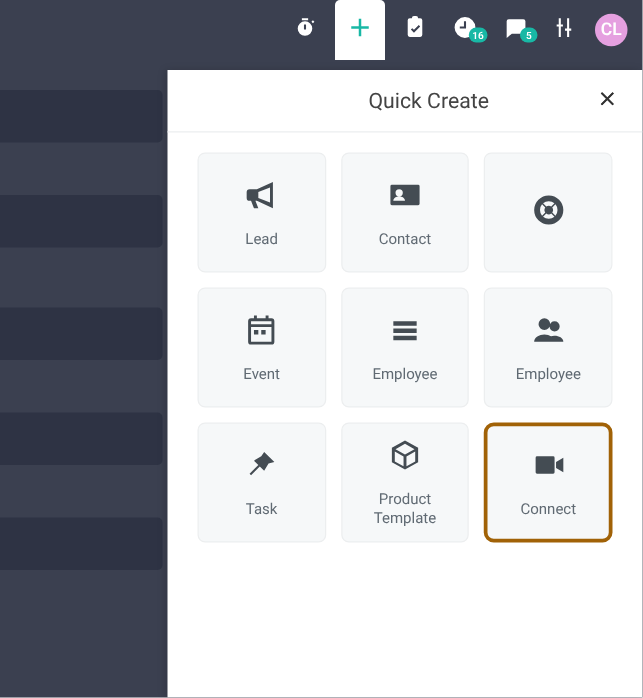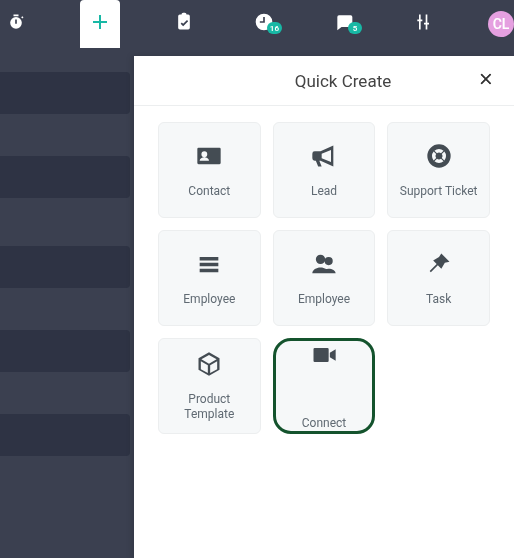--- a/index.html
+++ b/index.html
@@ -9,40 +9,40 @@
   
   .bg-bars { position: absolute; left: 0; top: 0; width: 130px; height: 558px; }
   .bg-bar { background: #2e3344; border-radius: 0 4px 4px 0; margin-bottom: 42px; }
   .bb1 { height: 42px; margin-top: 72px; }
   .bb2 { height: 42px; }
   .bb3 { height: 42px; margin-top: 48px; }
   .bb4 { height: 42px; }
   .bb5 { height: 42px; margin-top: 10px; }
 
   
-  .topbar { position: absolute; top: 0; left: 0; right: 0; height: 48px; display: flex; justify-content: space-between; align-items: center; gap: 8px; color: #fff; }
+  .topbar { position: absolute; top: 0; left: 0; right: 0; height: 48px; display: flex; justify-content: flex-end; align-items: center; gap: 8px; padding-right: 12px; color: #fff; }
   .tool { width: 32px; height: 32px; display: flex; align-items: center; justify-content: center; border-radius: 4px; position: relative; cursor: pointer; }
   .tool svg { width: 20px; height: 20px; fill: #fff; }
   .tool .badge { position: absolute; top: 14px; right: -2px; background: #18b8a5; color: #fff; font-size: 8px; font-weight: 600; border-radius: 8px; min-width: 14px; height: 12px; display: flex; align-items: center; justify-content: center; padding: 0 3px; }
   .tool-plus { background: #fff; width: 40px; height: 48px; border-radius: 4px 4px 0 0; margin-top: 8px; align-self: flex-end; }
   .tool-plus svg { fill: #18b8a5; width: 24px; height: 24px; }
   .avatar { width: 26px; height: 26px; border-radius: 50%; background: #e5a0e0; color: #fff; font-size: 14px; font-weight: 600; display: flex; align-items: center; justify-content: center; cursor: pointer; }
 
   
   .panel { position: absolute; top: 56px; right: 0; width: 380px; bottom: 0; background: #fff; box-shadow: -2px 0 6px rgba(0,0,0,.15); }
   .panel-head { display: flex; align-items: center; justify-content: center; height: 50px; border-bottom: 1px solid #eceeef; position: relative; }
   .panel-title { font-size: 17px; color: #444; font-weight: 400; margin-left: 38px; }
   .panel-close { position: absolute; right: 16px; top: 50%; transform: translateY(-50%); cursor: pointer; width: 24px; height: 24px; display: flex; align-items: center; justify-content: center; }
   .panel-close svg { width: 16px; height: 16px; fill: #333; }
 
   .grid { padding: 16px 24px; display: grid; grid-template-columns: repeat(3, 1fr); gap: 12px; }
   .card { background: #f6f8f9; border: 1px solid #eceeef; border-radius: 6px; height: 96px; display: flex; flex-direction: column; align-items: center; justify-content: center; gap: 10px; cursor: pointer; color: #606a73; }
   .card svg { width: 28px; height: 28px; fill: #444c53; }
   .card-label { font-size: 12px; text-align: center; line-height: 1.25; padding: 0 6px; }
-  .card.highlight { border: 3px solid #14532d; border-radius: 18px; justify-content: space-between; }
+  .card.highlight { border: 3px solid #a16207; border-radius: 8px; }
 
   .row-center { grid-column: 2 / 3; }
 </style>
 </head>
 <body>
 
 <div class="bg-bars">
   <div class="bg-bar bb1"></div>
   <div class="bg-bar bb2"></div>
   <div class="bg-bar bb3"></div>
@@ -111,44 +111,51 @@
           </svg>
       </span>
     </div>
   </div>
 
   <div class="grid">
 
     <div class="card">
       <span>
         <svg viewBox="0 0 24 24">
+            <path d="M20 3 9 8H4a2 2 0 0 0-2 2v4a2 2 0 0 0 2 2h1l2 5h3l-2-5h1l11 5zM18 6.8v10.4L10 14v-4z"></path>
+          </svg>
+      </span>
+      <span class="card-label">Lead</span>
+    </div>
+
+    <div class="card">
+      <span>
+        <svg viewBox="0 0 24 24">
             <path d="M3 5h18a1 1 0 0 1 1 1v12a1 1 0 0 1-1 1H3a1 1 0 0 1-1-1V6a1 1 0 0 1 1-1zm5 3a2.5 2.5 0 1 0 2.5 2.5A2.5 2.5 0 0 0 8 8zm-4 8h8c0-2-2-3-4-3s-4 1-4 3zm10-6h6v1.5h-6zm0 3h6v1.5h-6z"></path>
           </svg>
       </span>
       <span class="card-label">Contact</span>
     </div>
 
     <div class="card">
       <span>
         <svg viewBox="0 0 24 24">
-            <path d="M20 3 9 8H4a2 2 0 0 0-2 2v4a2 2 0 0 0 2 2h1l2 5h3l-2-5h1l11 5zM18 6.8v10.4L10 14v-4z"></path>
-          </svg>
-      </span>
-      <span class="card-label">Lead</span>
-    </div>
-
-    <div class="card">
-      <span>
-        <svg viewBox="0 0 24 24">
             <path d="M12 2a10 10 0 1 0 10 10A10 10 0 0 0 12 2zm0 4a6 6 0 0 1 3.9 1.4l-2.2 2.2A3 3 0 0 0 12 9a3 3 0 0 0-1.7.6L8.1 7.4A6 6 0 0 1 12 6zM6 12a6 6 0 0 1 1.4-3.9l2.2 2.2A3 3 0 0 0 9 12a3 3 0 0 0 .6 1.7l-2.2 2.2A6 6 0 0 1 6 12zm6 6a6 6 0 0 1-3.9-1.4l2.2-2.2A3 3 0 0 0 12 15a3 3 0 0 0 1.7-.6l2.2 2.2A6 6 0 0 1 12 18zm4.6-2.1-2.2-2.2A3 3 0 0 0 15 12a3 3 0 0 0-.6-1.7l2.2-2.2A6 6 0 0 1 18 12a6 6 0 0 1-1.4 3.9z"></path>
           </svg>
       </span>
-      <span class="card-label">Support Ticket</span>
-    </div>
-
+    </div>
+
+    <div class="card">
+      <span>
+        <svg viewBox="0 0 24 24">
+            <path d="M19 4h-2V2h-2v2H9V2H7v2H5a2 2 0 0 0-2 2v14a2 2 0 0 0 2 2h14a2 2 0 0 0 2-2V6a2 2 0 0 0-2-2zm0 16H5V10h14zM5 8V6h14v2zM7 12h3v3H7zm5 0h3v3h-3z"></path>
+          </svg>
+      </span>
+      <span class="card-label">Event</span>
+    </div>
 
     <div class="card">
       <span>
         <svg viewBox="0 0 24 24">
             <path d="M4 6h16v3H4zm0 5h16v3H4zm0 5h16v3H4z"></path>
           </svg>
       </span>
       <span class="card-label">Employee</span>
     </div>
 

